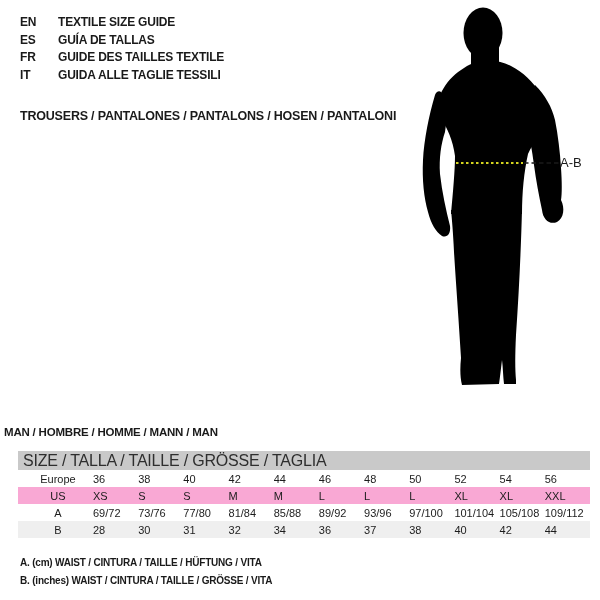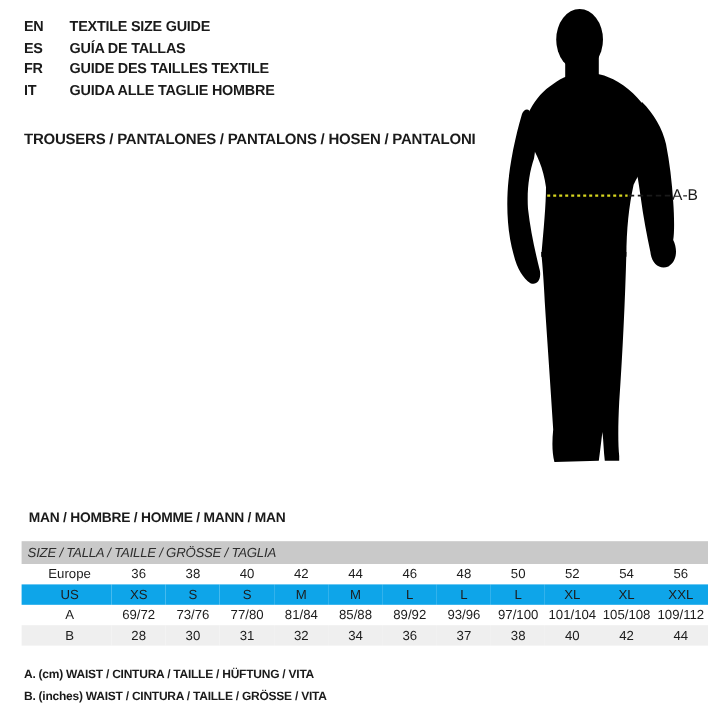--- a/index.html
+++ b/index.html
@@ -50,51 +50,50 @@
     position: absolute;
     left: 560px;
     top: 155px;
     font-size: 13px;
     font-weight: 400;
     color: #1a1a1a;
   }
   
   .section-title {
     position: absolute;
-    left: 24px;
+    left: 4px;
     top: 426px;
     font-size: 11.5px;
     font-weight: 700;
     letter-spacing: -0.2px;
     color: #1a1a1a;
   }
   
   .size-table {
     position: absolute;
     left: 18px;
     top: 451px;
     width: 572px;
     border-collapse: collapse;
     table-layout: fixed;
     font-size: 11px;
     color: #1c1c1c;
   }
   .size-table thead th {
     height: 19px;
     font-weight: 400;
-    font-size: 11px;
+    font-size: 16px;
     text-align: left;
     padding-left: 5px;
     color: #2e2e2e;
     letter-spacing: -0.2px;
-    font-style: italic;
   }
   .size-table tbody td {
     height: 17px;
-    text-align: center;
+    text-align: left;
     font-weight: 400;
     white-space: nowrap;
   }
   .size-table tbody td.rowlabel {
     text-align: center;
     padding-left: 5px;
   }
   .size-table col.labelcol { width: 75px; }
   
   .footnotes {
@@ -122,21 +121,21 @@
   <div class="lang-row">
     <span class="lang-code">ES</span>
     <span class="lang-label">GUÍA DE TALLAS</span>
   </div>
   <div class="lang-row">
     <span class="lang-code">FR</span>
     <span class="lang-label">GUIDE DES TAILLES TEXTILE</span>
   </div>
   <div class="lang-row">
     <span class="lang-code">IT</span>
-    <span class="lang-label">GUIDA ALLE TAGLIE HOMBRE</span>
+    <span class="lang-label">GUIDA ALLE TAGLIE TESSILI</span>
   </div>
 </div>
 
 <div class="category-line">TROUSERS / PANTALONES / PANTALONS / HOSEN / PANTALONI</div>
 
 <div class="figure-wrap">
   <svg viewBox="0 0 185 395" xmlns="http://www.w3.org/2000/svg">
     <g id="silhouette-group" fill="#000000">
 
       <ellipse cx="68" cy="33" rx="19.5" ry="25.5"></ellipse>
@@ -226,21 +225,21 @@
         <td>40</td>
         <td>42</td>
         <td>44</td>
         <td>46</td>
         <td>48</td>
         <td>50</td>
         <td>52</td>
         <td>54</td>
         <td>56</td>
       </tr>
-      <tr style="background: #0ea5e9;">
+      <tr style="background: #f9a8d4;">
         <td class="rowlabel">US</td>
         <td>XS</td>
         <td>S</td>
         <td>S</td>
         <td>M</td>
         <td>M</td>
         <td>L</td>
         <td>L</td>
         <td>L</td>
         <td>XL</td>

